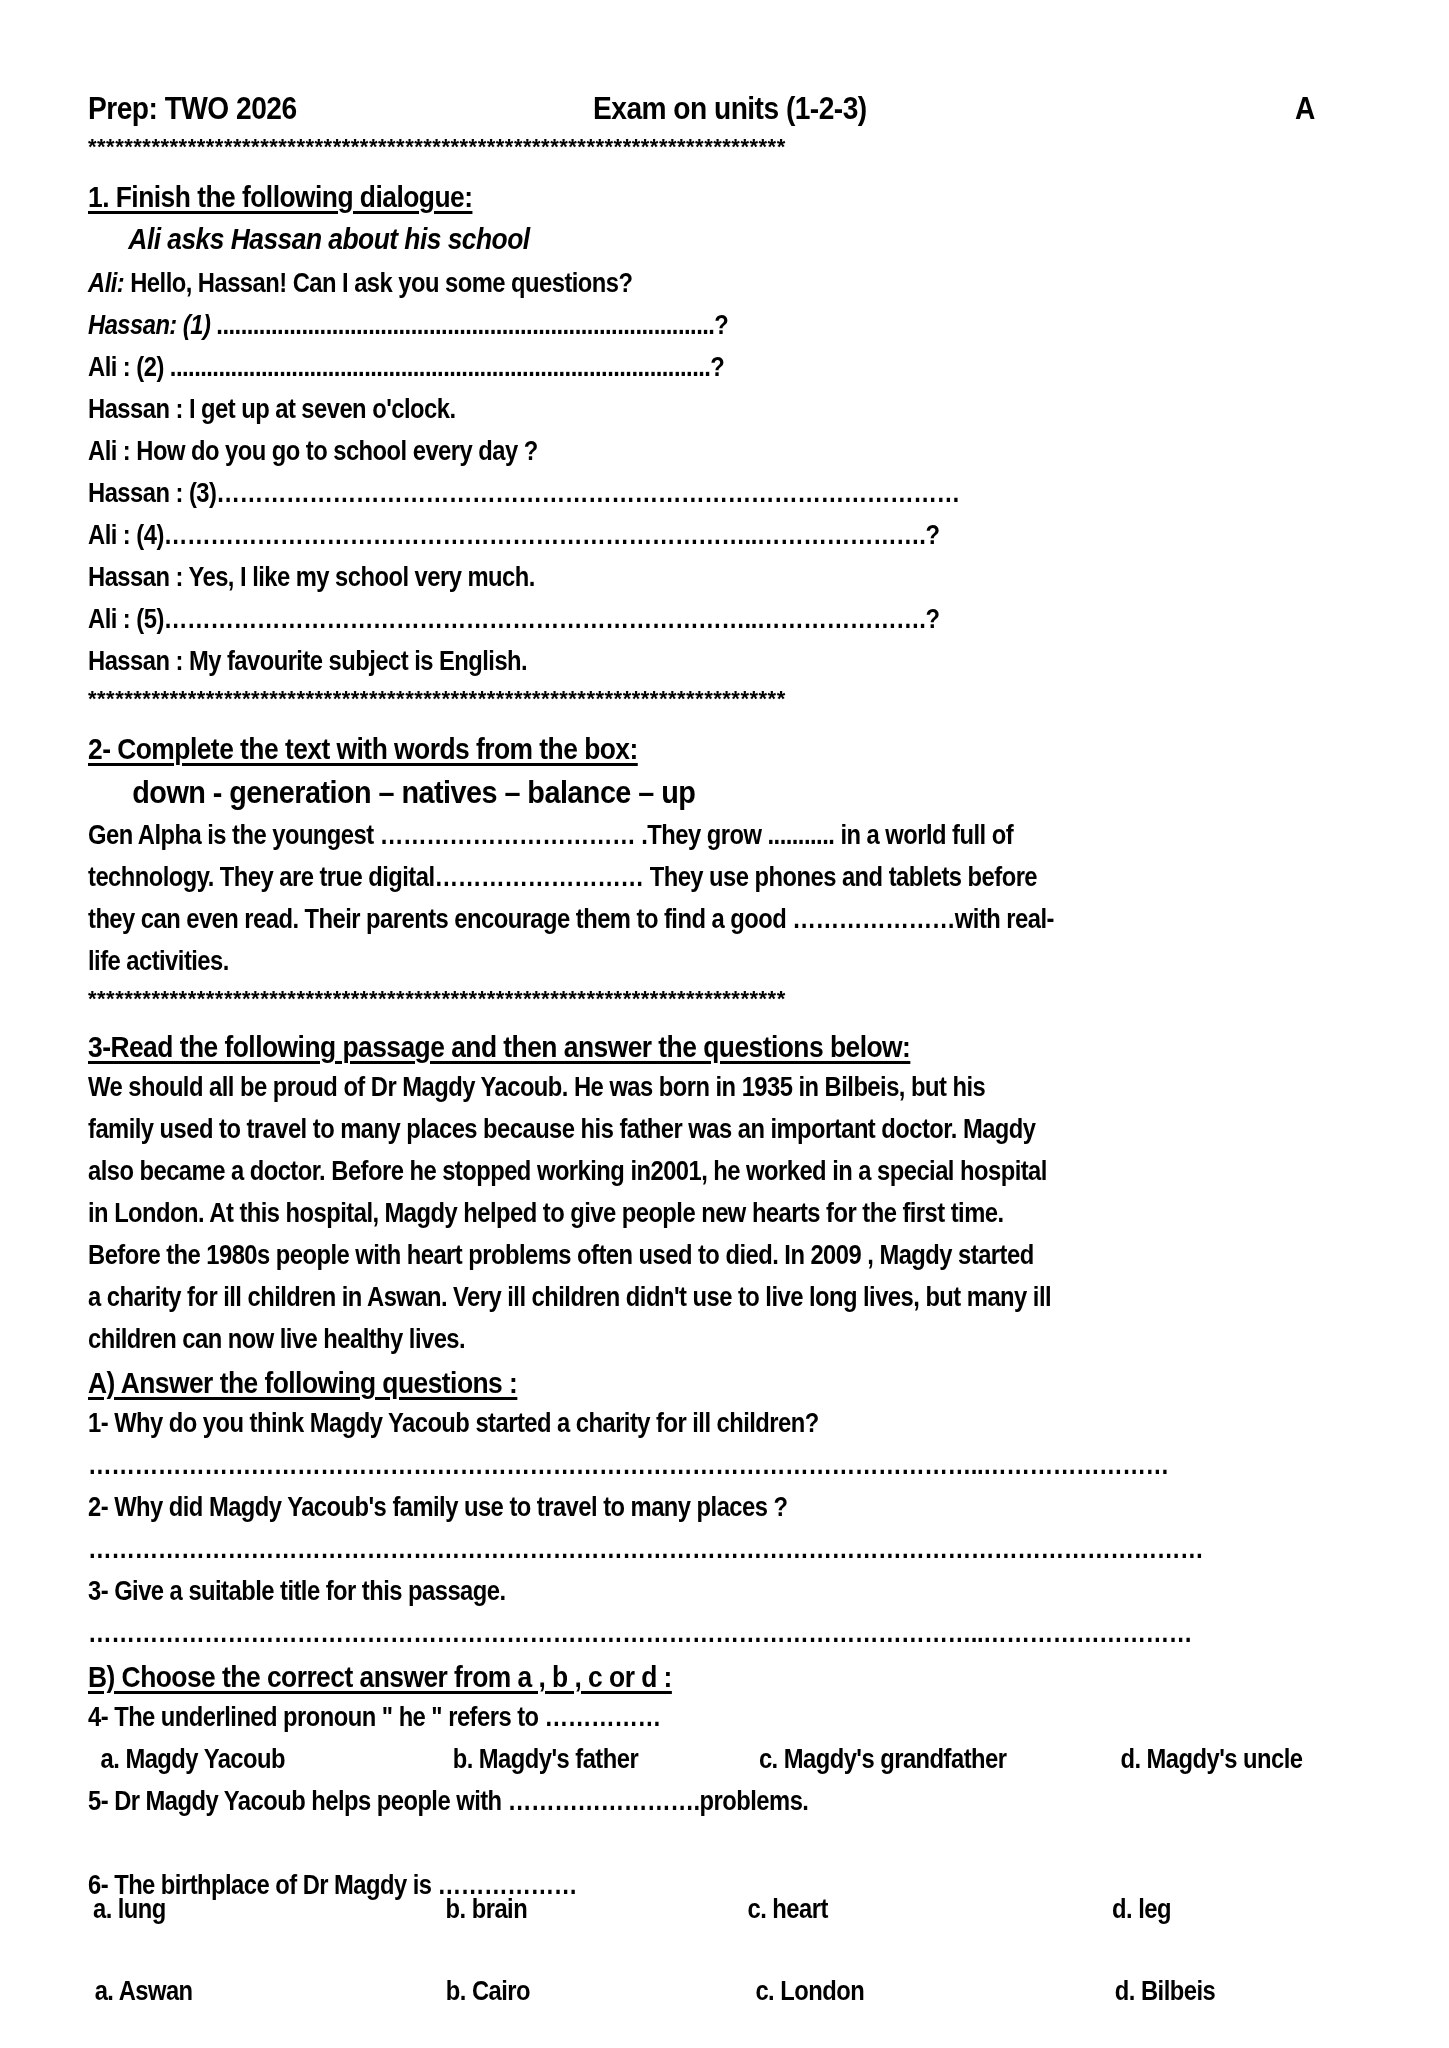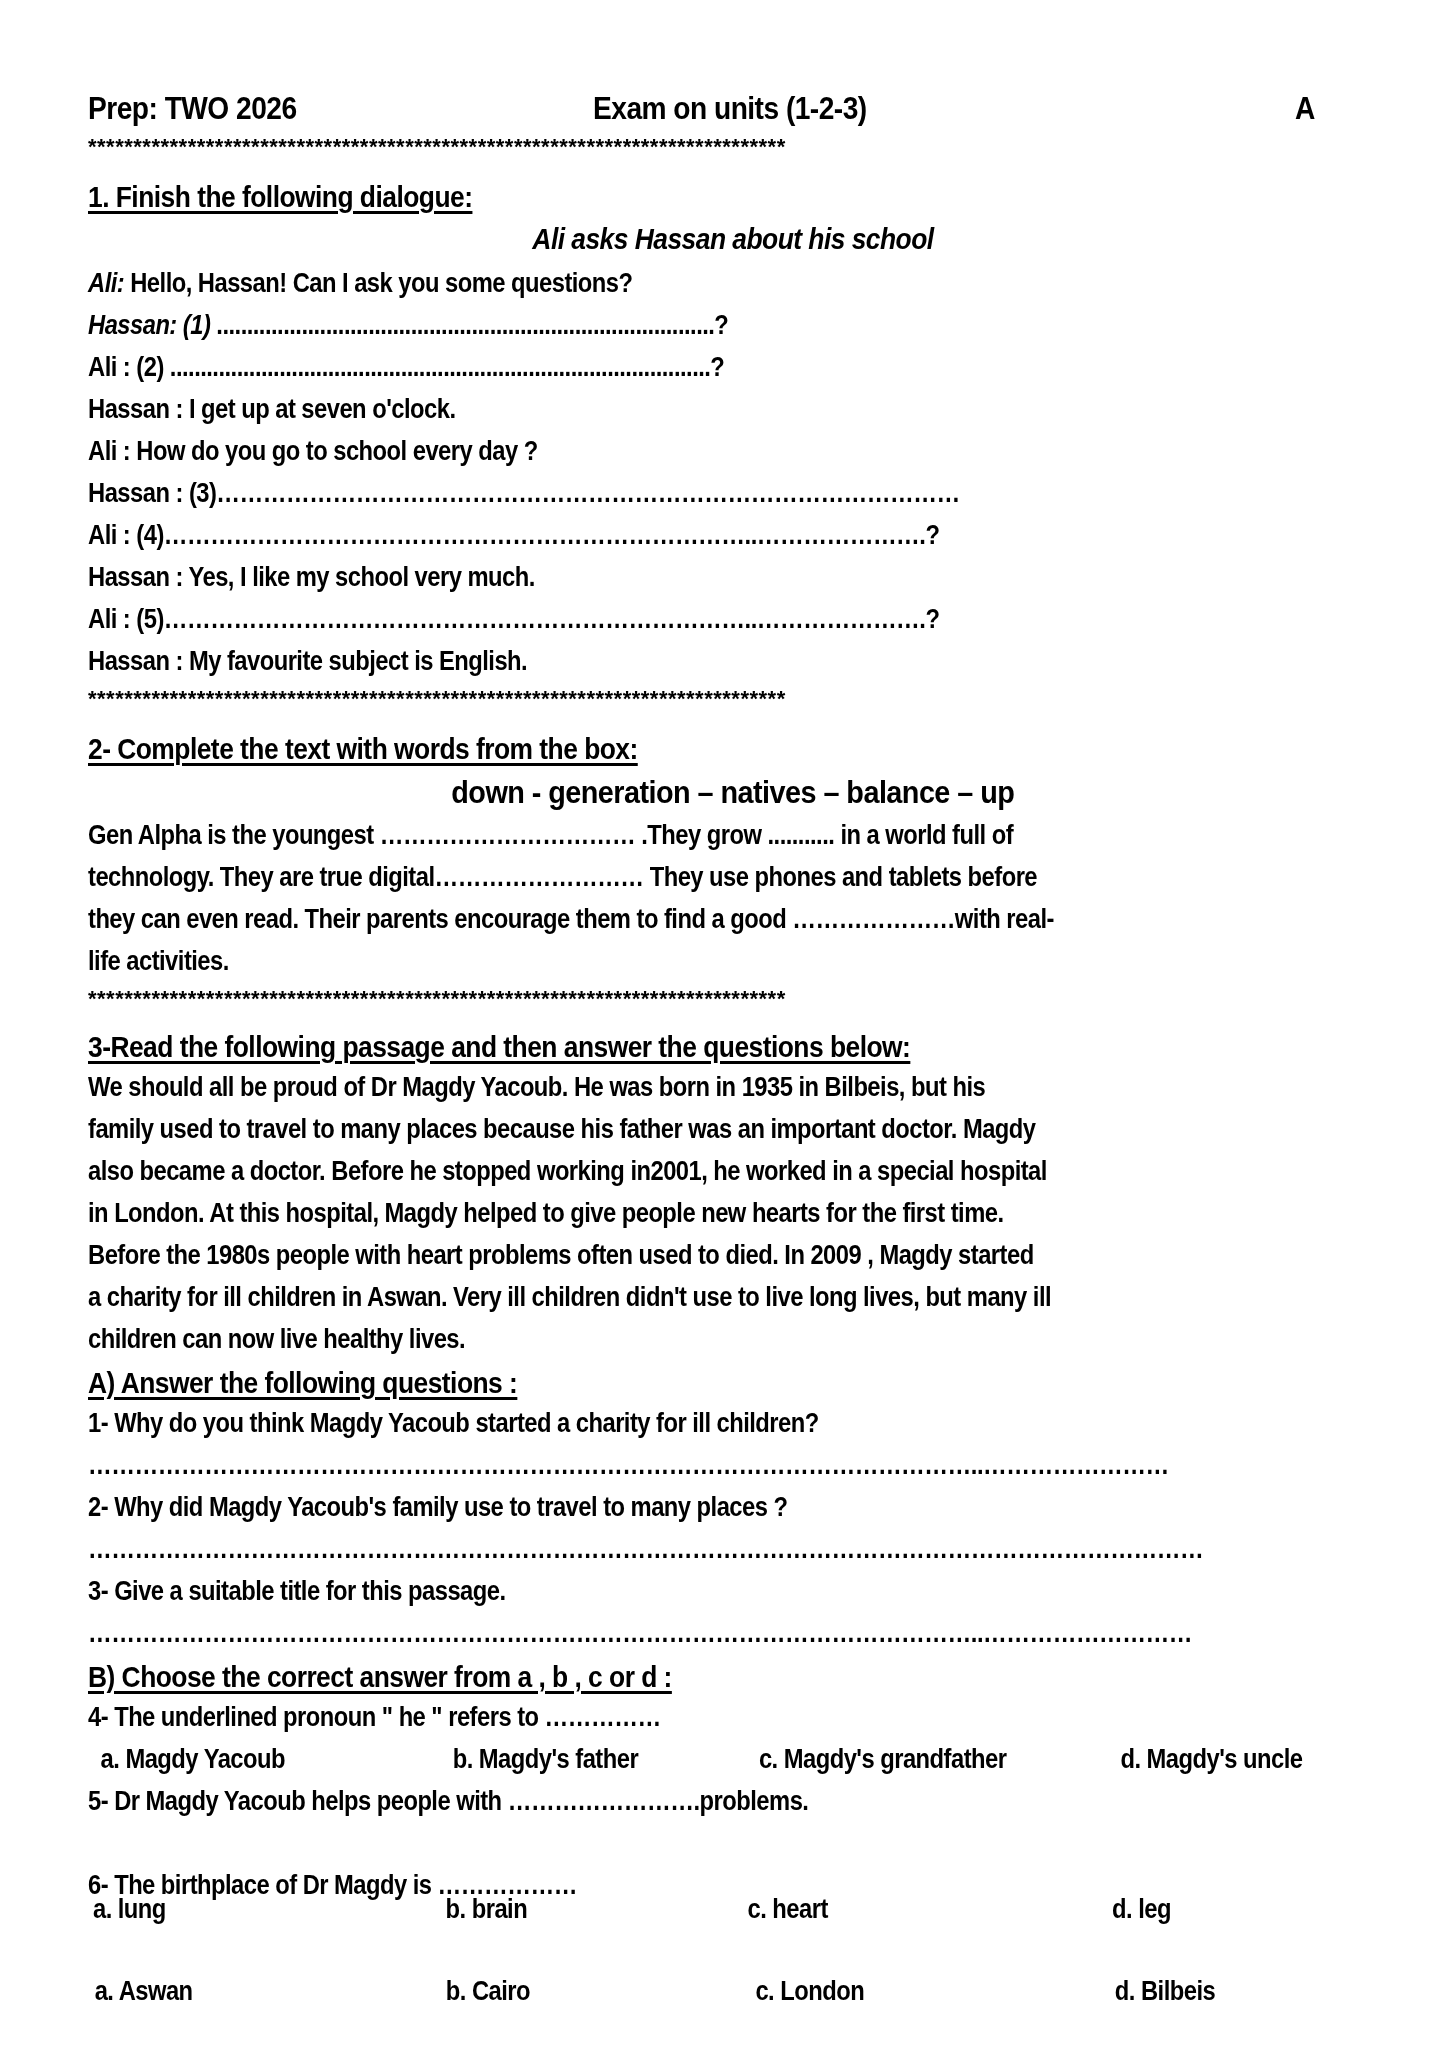--- a/index.html
+++ b/index.html
@@ -12,21 +12,21 @@
   .line {
     position: absolute; left: 0; white-space: nowrap;
     font-size: 27px; line-height: 34px; letter-spacing: -0.6px;
     transform-origin: left top;
   }
   .cond { transform: scaleX(0.88); }
   .header { font-size: 32px; line-height: 40px; }
   .stars { font-size: 22px; letter-spacing: 0.5px; line-height: 26px; }
   .sec { font-size: 30px; line-height: 38px; text-decoration: underline; text-decoration-thickness: 3px; text-underline-offset: 4px; }
   .ital { font-style: italic; }
-  .center { left: 0; width: 1290px; text-align: center; }
+  .center { left: 13px; width: 1290px; text-align: left; }
   .wordbox { font-size: 32px; line-height: 40px; }
   .opt { position: absolute; top: 0; }
 </style>
 </head>
 <body>
 
 <div class="page">
 
   <div class="line header cond" style="top:0px;">Prep: TWO 2026</div>
   <div class="line header cond" style="top:0px; left:505px;">Exam on units (1-2-3)</div>

